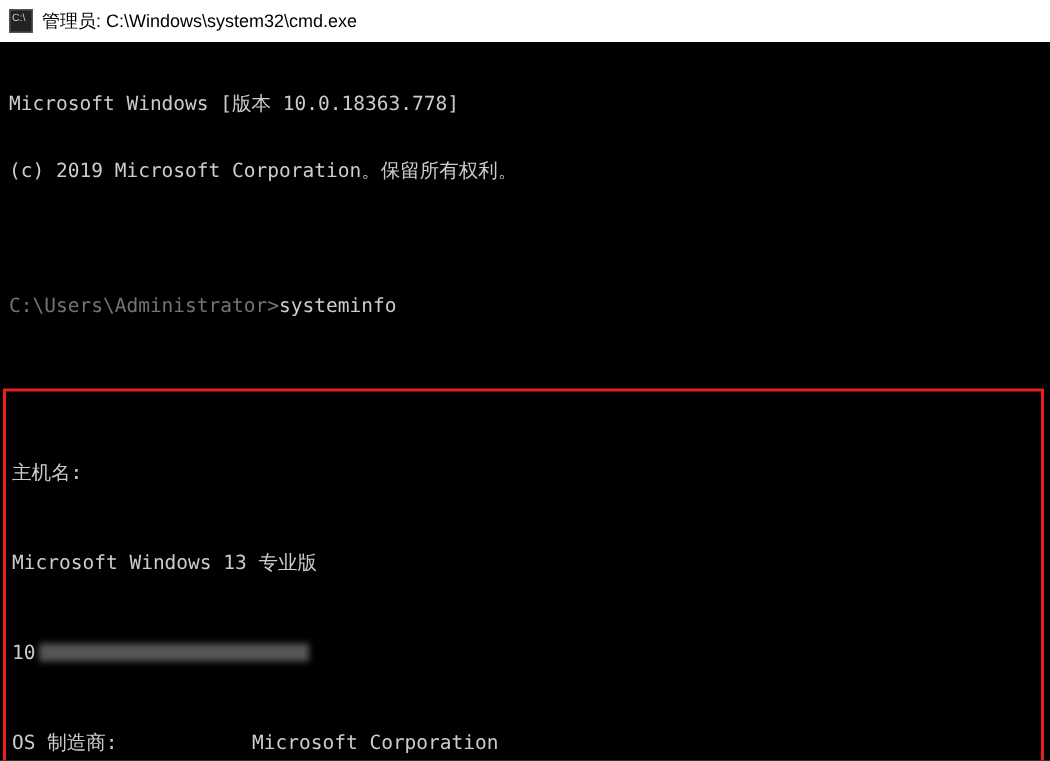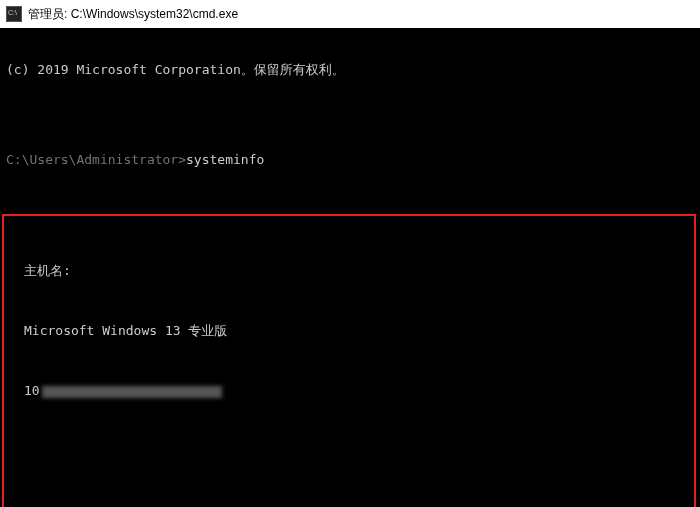--- a/index.html
+++ b/index.html
@@ -52,21 +52,21 @@
     }
     .line { display: block; min-height: 15px; }
     .redbox {
       border: 2px solid #e8201c;
       margin-top: 2px;
       margin-left: -4px;
       padding: 2px 4px 0 4px;
       width: 694px;
       overflow: hidden;
     }
-    .row { display: flex; min-height: 15px; margin-left: 16px; }
+    .row { display: flex; min-height: 15px; }
     .lbl { width: 160px; flex: 0 0 160px; }
     .val { flex: 1; }
     .censor {
       display: inline-block;
       background: #555;
       color: transparent;
       filter: blur(2px);
       height: 12px;
       vertical-align: middle;
       margin: 0 2px;
@@ -75,38 +75,43 @@
   </style>
 </head>
 <body>
 
 <div class="window">
   <div class="titlebar">
     <span class="icon"></span>
     <span>管理员: C:\Windows\system32\cmd.exe</span>
   </div>
   <div class="terminal">
+    <span class="line"><span>Microsoft Windows [版本 </span><span>10.0.18363.778</span><span>]</span></span>
     <span class="line">(c) 2019 Microsoft Corporation。保留所有权利。</span>
     <span class="line"> </span>
     <span class="line"><span class="prompt-path">C:\Users\Administrator&gt;</span><span>systeminfo</span></span>
 
     <div class="redbox">
 
       <div class="row">
         <span class="lbl">主机名:</span>
       </div>
 
       <div class="row">
         <span class="val">Microsoft Windows 13 专业版</span>
       </div>
 
       <div class="row">
         <span class="val"><span>10</span><span class="censor" style="width:180px">xxxxxxxxxxxx</span></span>
       </div>
 
+      <div class="row">
+        <span class="lbl">OS 制造商:</span>
+        <span class="val">Microsoft Corporation</span>
+      </div>
 
       
 
       
 
       
 
       
 
       

